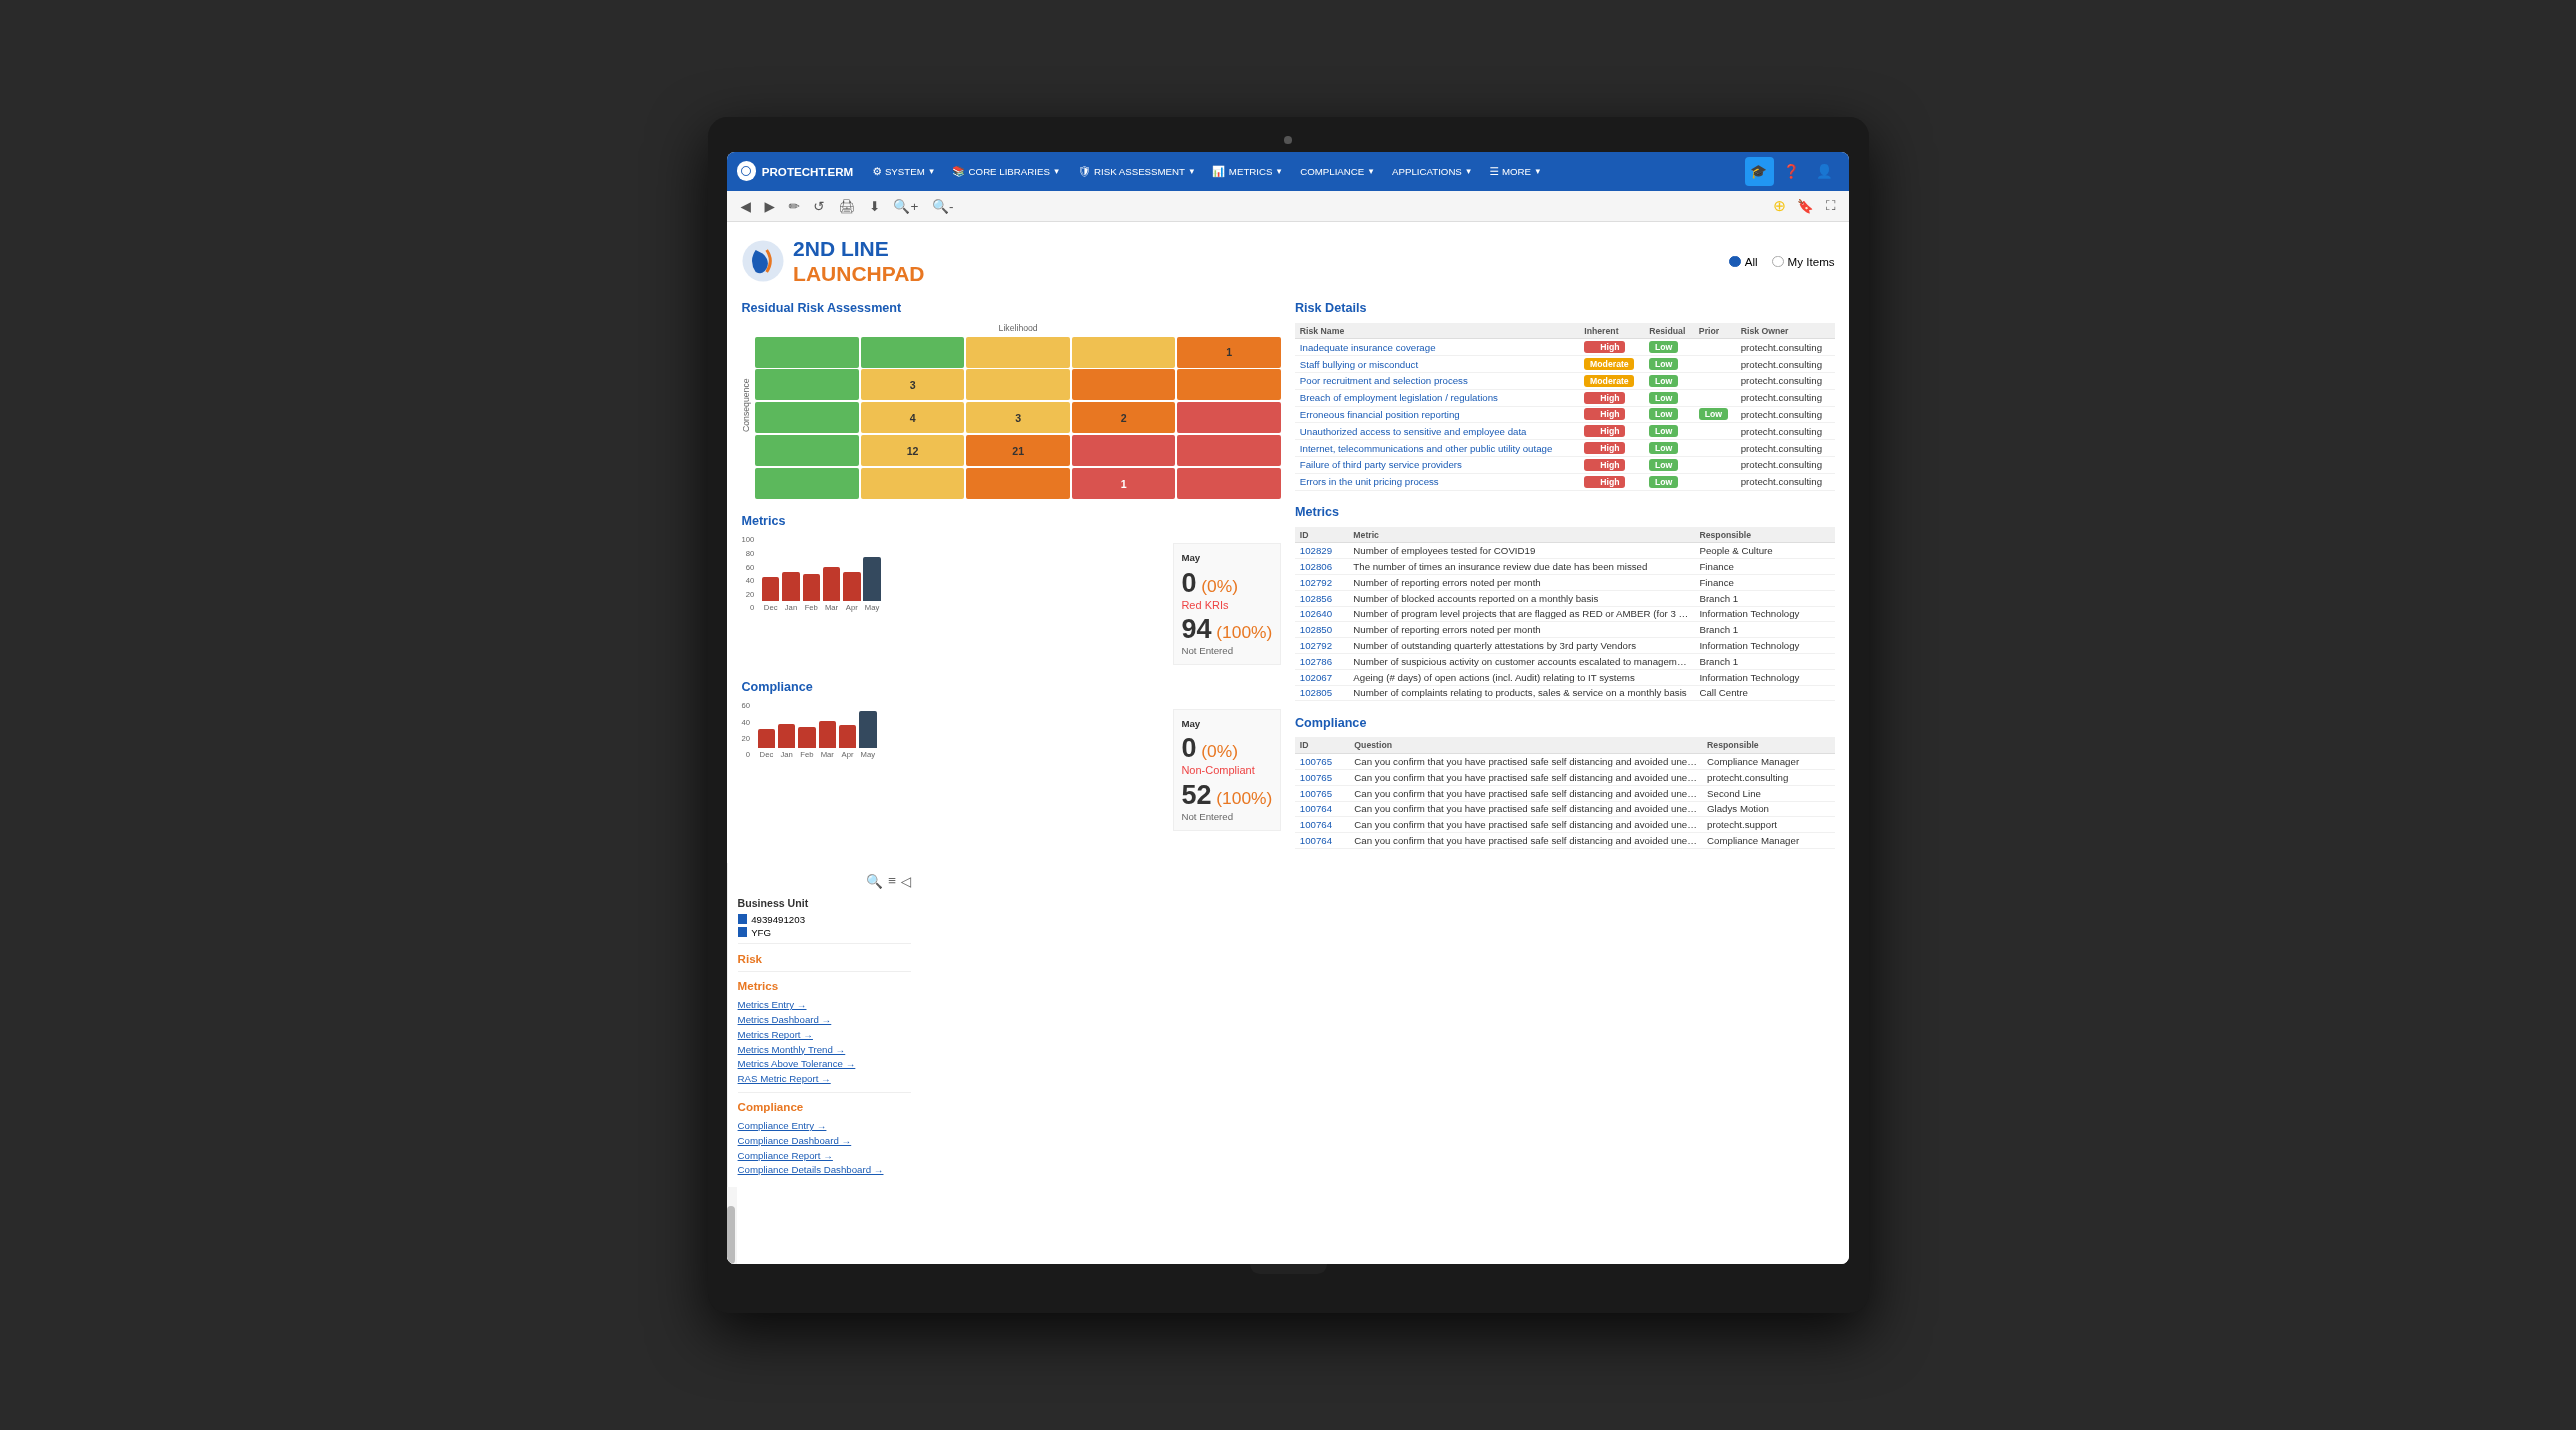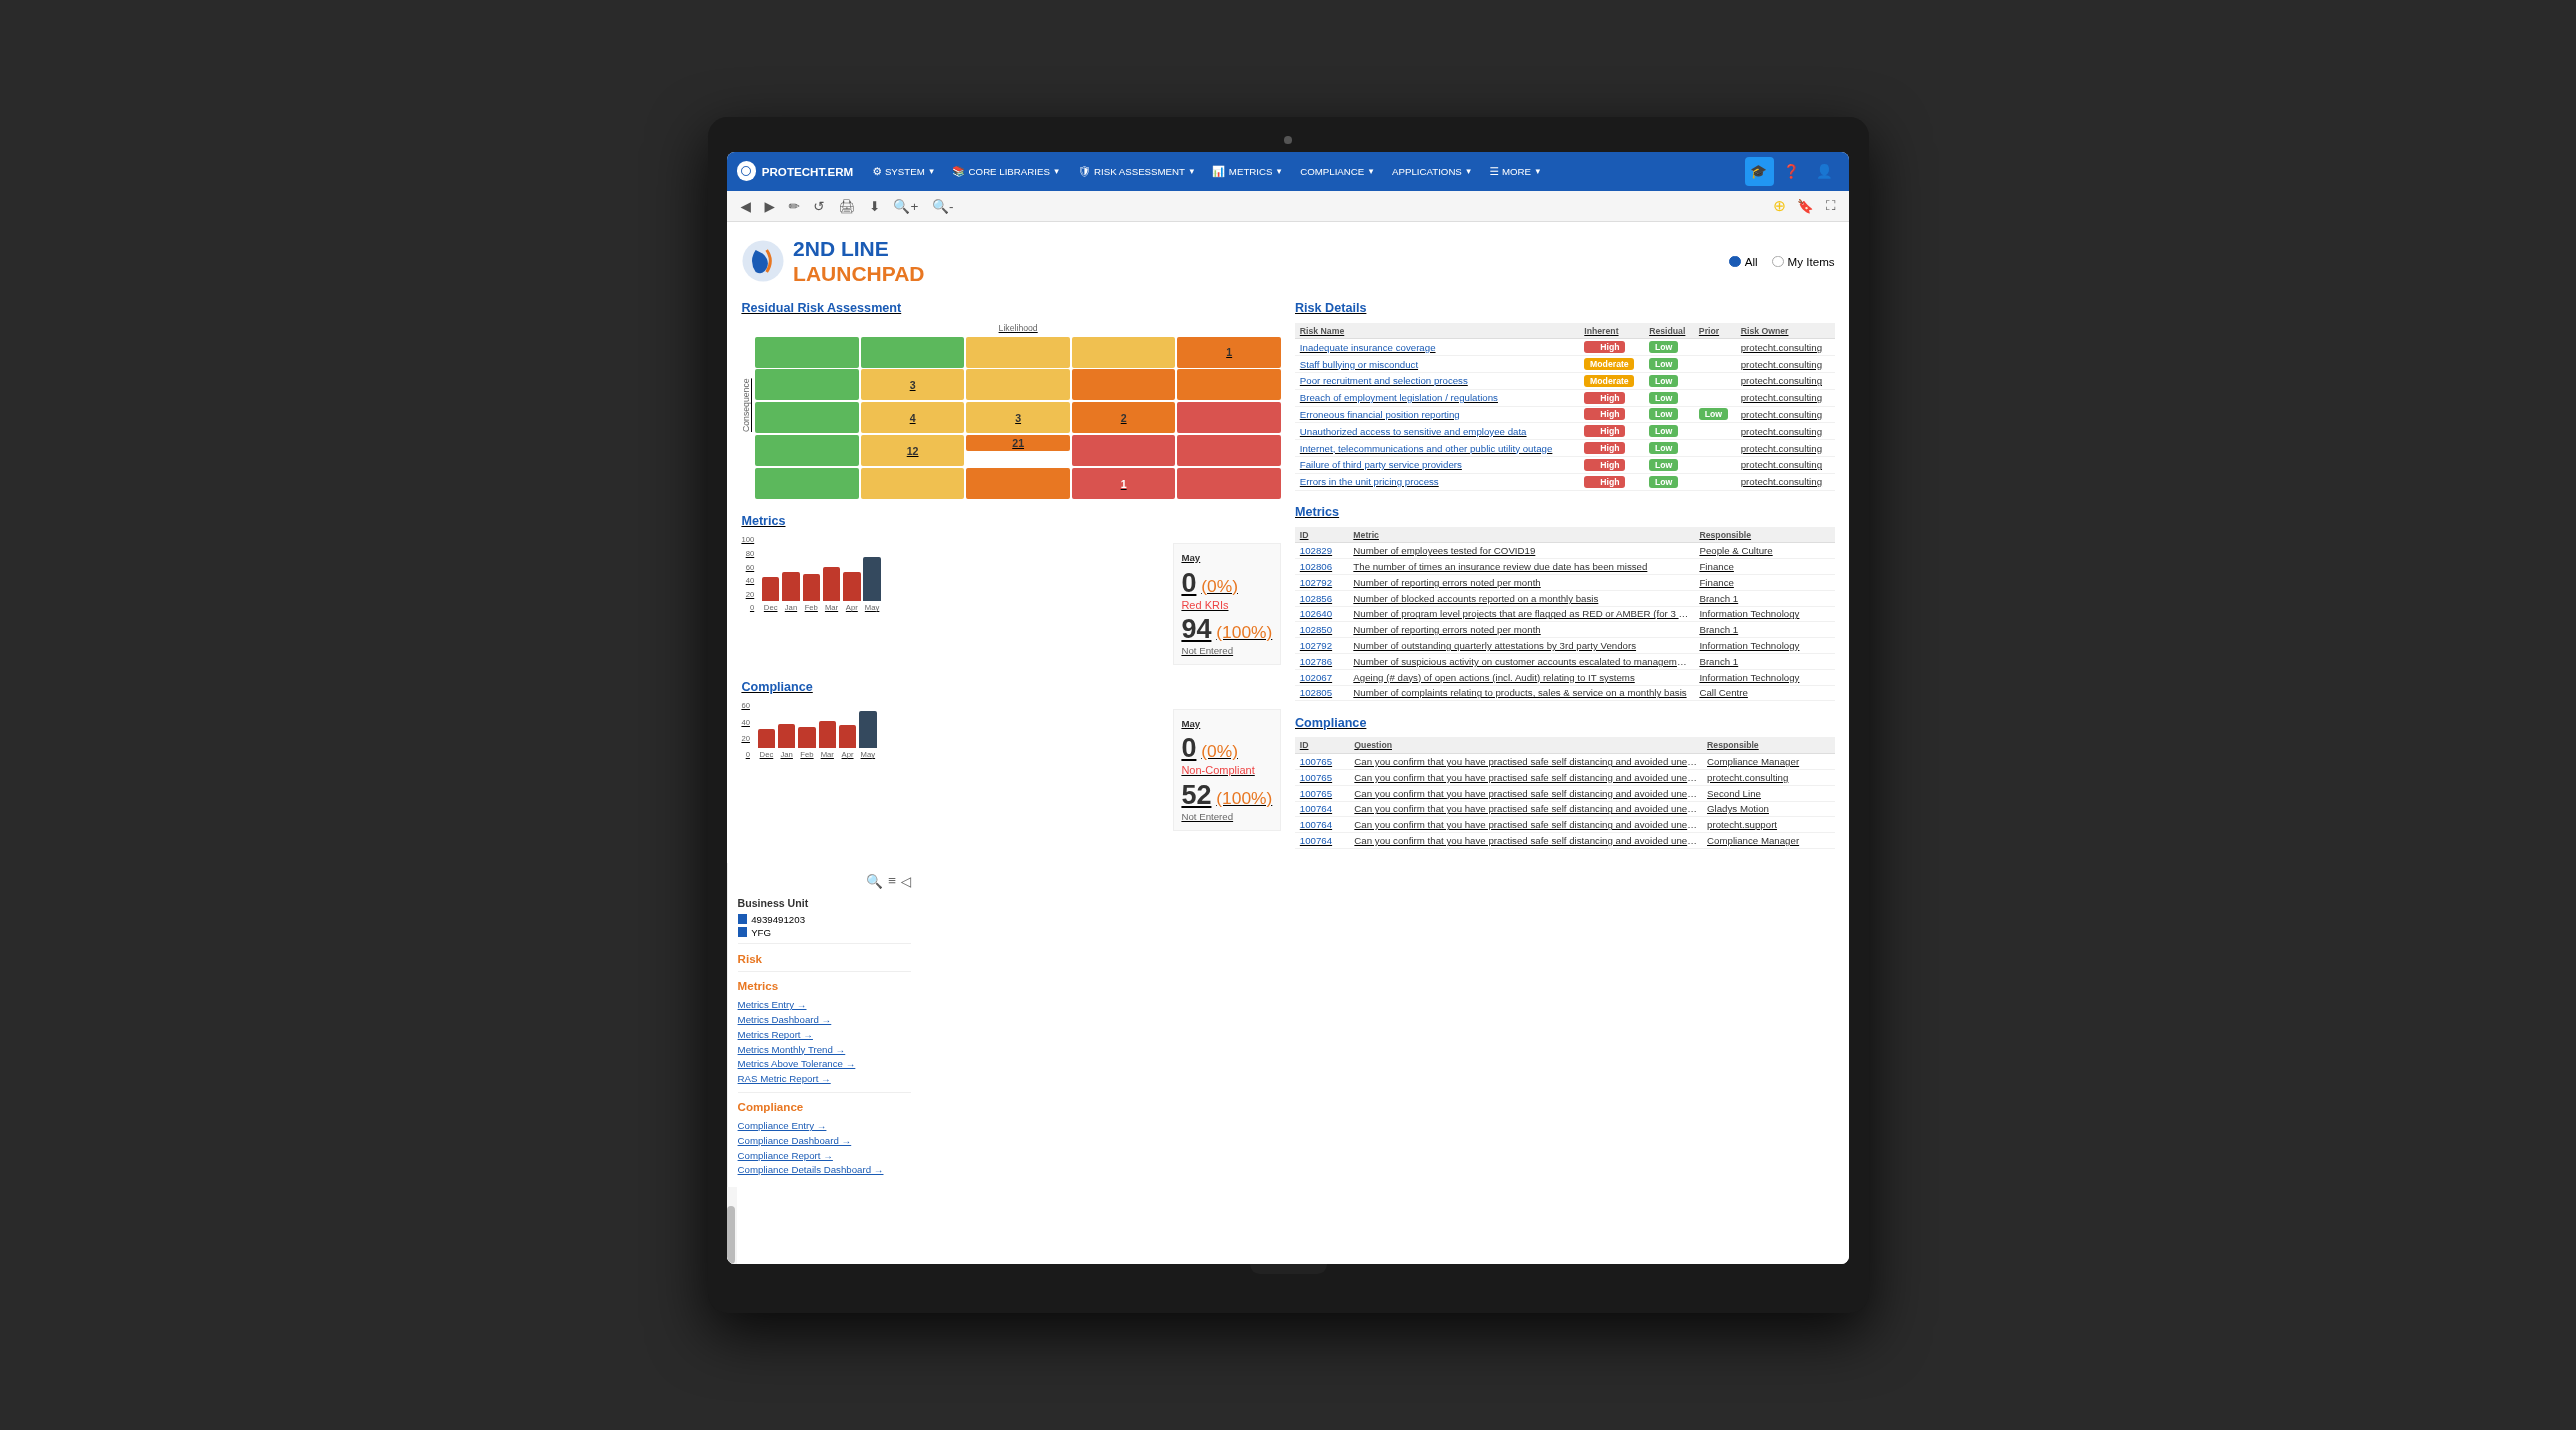--- a/index.html
+++ b/index.html
@@ -24,21 +24,21 @@
     .header-section { display: flex; align-items: center; gap: 14.5px; margin-bottom: 14.5px; }
     .brand-logo { display: flex; align-items: center; gap: 7.7px; }
     .brand-icon { width: 44px; height: 44px; }
     .brand-title { line-height: 1.2; }
     .brand-title .line1 { font-size: 21px; font-weight: bold; color: #1a5bb5; }
     .brand-title .line2 { font-size: 21px; font-weight: bold; color: #e87722; }
     .filter-section { margin-left: auto; display: flex; align-items: center; gap: 14.5px; font-size: 11.6px; }
     .radio-option { display: flex; align-items: center; gap: 3.9px; cursor: pointer; }
     .radio-circle { width: 11.6px; height: 11.6px; border-radius: 50%; border: 1.9px solid #aaa; }
     .radio-circle.active { border-color: #1a5bb5; background: #1a5bb5; }
-    .sections-grid { display: grid; grid-template-columns: 1fr 1fr; gap: 14px; text-decoration: underline; }
+    .sections-grid { display: grid; grid-template-columns: 1fr 1fr; gap: 14px; }
     .section-title { font-size: 12.6px; font-weight: bold; color: #1a5bb5; margin-bottom: 7.7px; }
     
     .risk-matrix-container { }
     .chart-y-axis { display: flex; flex-direction: column; justify-content: space-between; font-size: 7.7px; color: #666; height: 77px; padding-right: 3.9px; text-align: right; }
     
     .stats-box { background: #f9f9f9; border: 1px solid #eee; padding: 7.7px; margin-top: 7.7px; font-size: 10.6px; }
     .stat-main { font-size: 27px; font-weight: bold; color: #333; }
     .stat-pct { font-size: 17.4px; color: #e87722; }
     .stat-label { font-size: 11px; color: #e44; }
     .stat-label2 { font-size: 9.7px; color: #666; }
@@ -191,21 +191,21 @@
                       <div style="height: 31px; display: flex; align-items: center; justify-content: center; font-size: 10.6px; font-weight: bold; color: rgb(51, 51, 51); background: rgb(240, 192, 80); border-radius: 1.9px;"></div>
                       <div style="height: 31px; display: flex; align-items: center; justify-content: center; font-size: 10.6px; font-weight: bold; color: rgb(51, 51, 51); background: rgb(232, 119, 34); border-radius: 1.9px;"></div>
                       <div style="height: 31px; display: flex; align-items: center; justify-content: center; font-size: 10.6px; font-weight: bold; color: rgb(51, 51, 51); background: rgb(232, 119, 34); border-radius: 1.9px;"></div>
                       <div style="height: 31px; display: flex; align-items: center; justify-content: center; font-size: 10.6px; font-weight: bold; color: rgb(51, 51, 51); background: rgb(92, 184, 92); border-radius: 1.9px;"></div>
                       <div style="height: 31px; display: flex; align-items: center; justify-content: center; font-size: 10.6px; font-weight: bold; color: rgb(51, 51, 51); background: rgb(240, 192, 80); border-radius: 1.9px;">4</div>
                       <div style="height: 31px; display: flex; align-items: center; justify-content: center; font-size: 10.6px; font-weight: bold; color: rgb(51, 51, 51); background: rgb(240, 192, 80); border-radius: 1.9px;">3</div>
                       <div style="height: 31px; display: flex; align-items: center; justify-content: center; font-size: 10.6px; font-weight: bold; color: rgb(51, 51, 51); background: rgb(232, 119, 34); border-radius: 1.9px;">2</div>
                       <div style="height: 31px; display: flex; align-items: center; justify-content: center; font-size: 10.6px; font-weight: bold; color: rgb(255, 255, 255); background: rgb(217, 83, 79); border-radius: 1.9px;"></div>
                       <div style="height: 31px; display: flex; align-items: center; justify-content: center; font-size: 10.6px; font-weight: bold; color: rgb(51, 51, 51); background: rgb(92, 184, 92); border-radius: 1.9px;"></div>
                       <div style="height: 31px; display: flex; align-items: center; justify-content: center; font-size: 10.6px; font-weight: bold; color: rgb(51, 51, 51); background: rgb(240, 192, 80); border-radius: 1.9px;">12</div>
-                      <div style="height: 16px; display: flex; align-items: center; justify-content: center; font-size: 10.6px; font-weight: bold; color: rgb(51, 51, 51); background: rgb(232, 119, 34); border-radius: 1.9px;">21</div>
+                      <div style="height: 31px; display: flex; align-items: center; justify-content: center; font-size: 10.6px; font-weight: bold; color: rgb(51, 51, 51); background: rgb(232, 119, 34); border-radius: 1.9px;">21</div>
                       <div style="height: 31px; display: flex; align-items: center; justify-content: center; font-size: 10.6px; font-weight: bold; color: rgb(255, 255, 255); background: rgb(217, 83, 79); border-radius: 1.9px;"></div>
                       <div style="height: 31px; display: flex; align-items: center; justify-content: center; font-size: 10.6px; font-weight: bold; color: rgb(255, 255, 255); background: rgb(217, 83, 79); border-radius: 1.9px;"></div>
                       <div style="height: 31px; display: flex; align-items: center; justify-content: center; font-size: 10.6px; font-weight: bold; color: rgb(51, 51, 51); background: rgb(92, 184, 92); border-radius: 1.9px;"></div>
                       <div style="height: 31px; display: flex; align-items: center; justify-content: center; font-size: 10.6px; font-weight: bold; color: rgb(51, 51, 51); background: rgb(240, 192, 80); border-radius: 1.9px;"></div>
                       <div style="height: 31px; display: flex; align-items: center; justify-content: center; font-size: 10.6px; font-weight: bold; color: rgb(51, 51, 51); background: rgb(232, 119, 34); border-radius: 1.9px;"></div>
                       <div style="height: 31px; display: flex; align-items: center; justify-content: center; font-size: 10.6px; font-weight: bold; color: rgb(255, 255, 255); background: rgb(217, 83, 79); border-radius: 1.9px;">1</div>
                       <div style="height: 31px; display: flex; align-items: center; justify-content: center; font-size: 10.6px; font-weight: bold; color: rgb(255, 255, 255); background: rgb(217, 83, 79); border-radius: 1.9px;"></div>
                     </div>
                 </div>
               </div>

